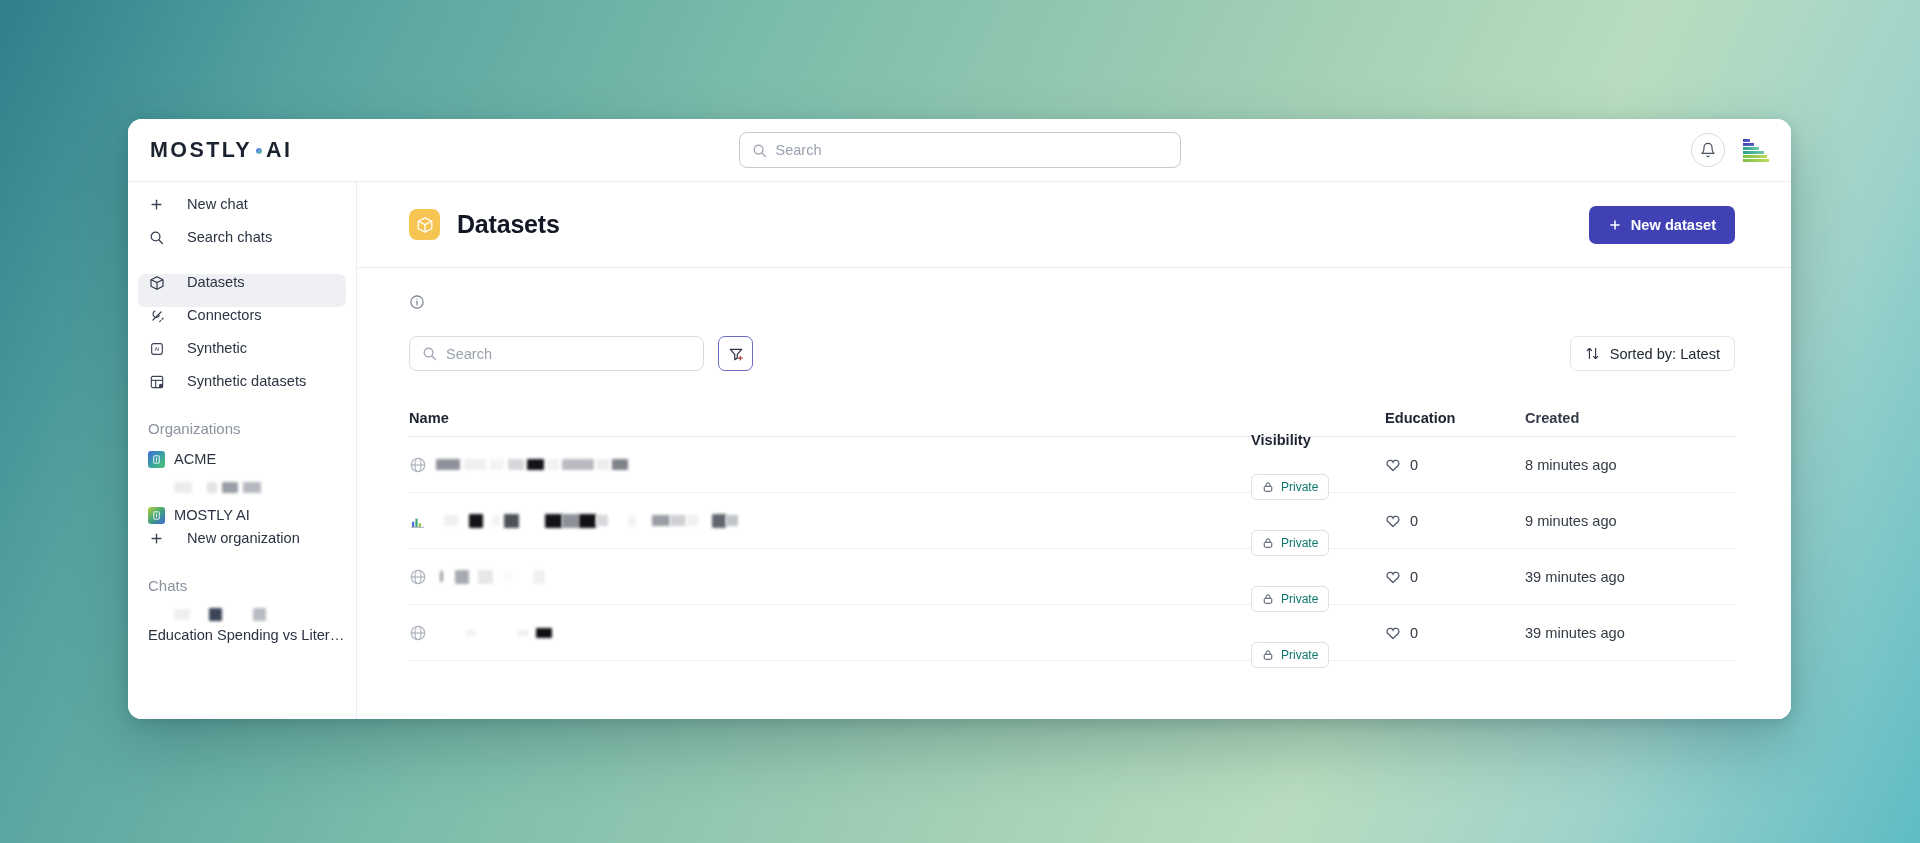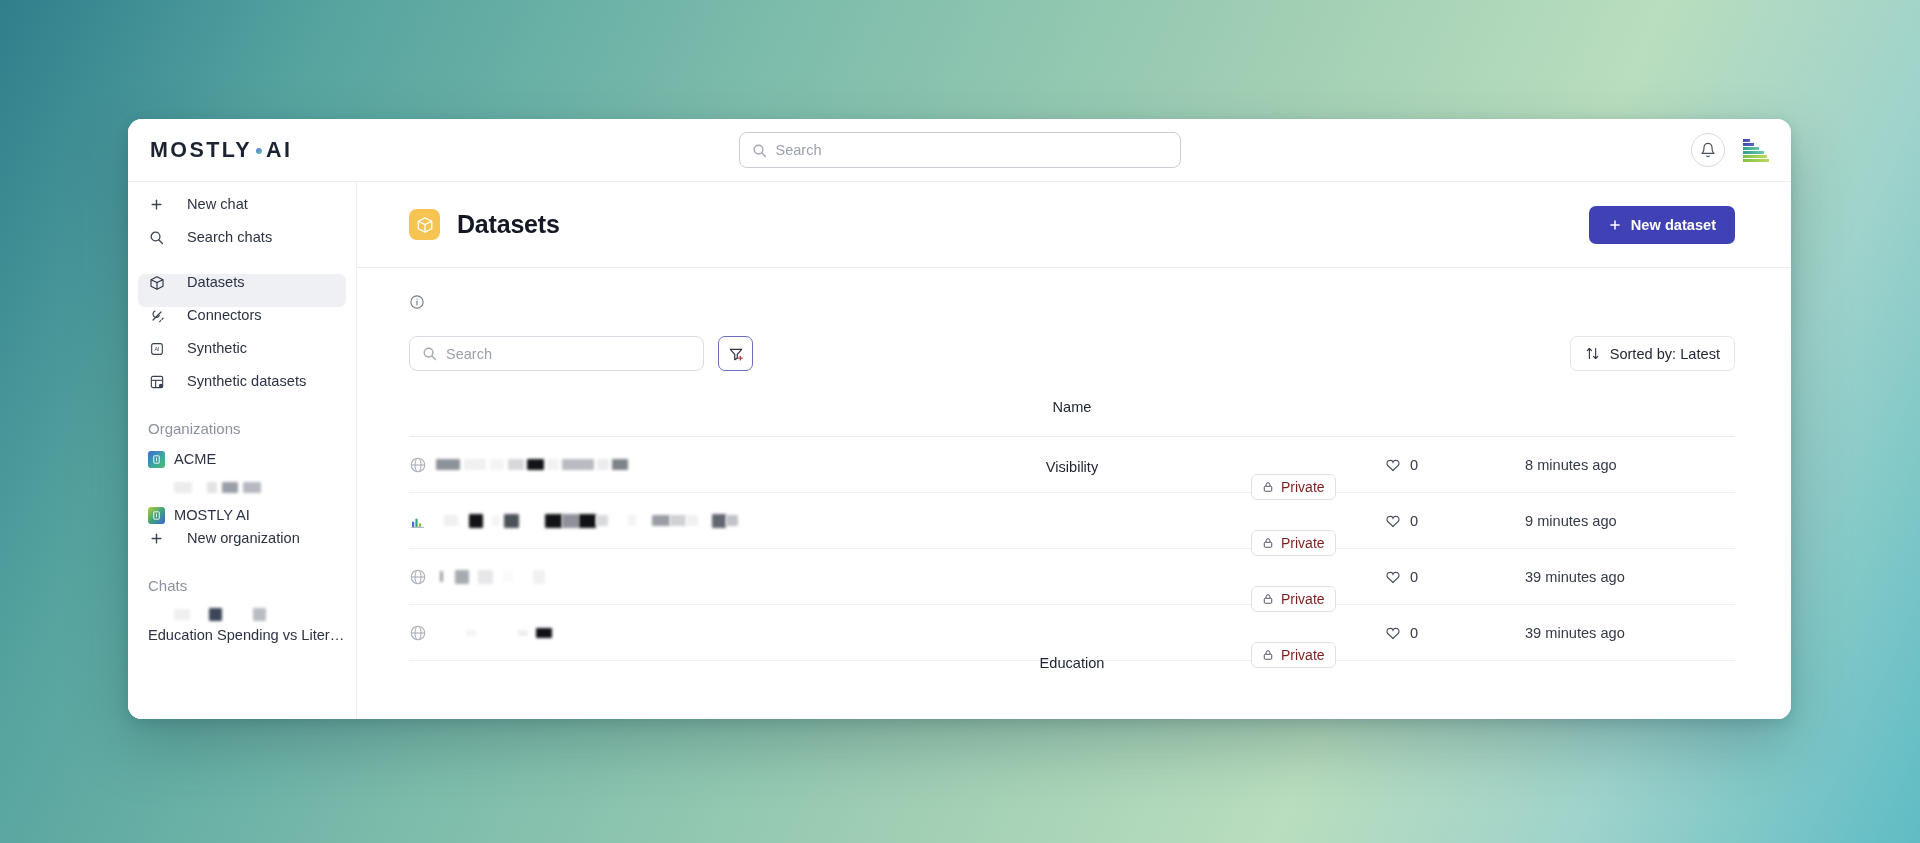--- a/index.html
+++ b/index.html
@@ -309,44 +309,43 @@
 
   
   #table { width: 100%; }
   .thead {
     display: flex;
     align-items: center;
     height: 38px;
     border-bottom: 1px solid #e8eaee;
     font-size: 14.6px;
     color: #1d2330;
-    font-weight: 400;
-    flex-direction: column;
+    font-weight: 700;
   }
   .trow {
     display: flex;
     align-items: center;
     height: 56px;
     border-bottom: 1px solid #eef0f3;
   }
   .c-name { flex: 1 1 auto; min-width: 0; display: flex; align-items: center; gap: 9px; }
   .c-vis  { flex: 0 0 134px; margin-top: 44px; }
   .c-act  { flex: 0 0 140px; display: flex; align-items: center; gap: 9px; }
   .c-cre  { flex: 0 0 210px; font-size: 14.6px; color: #333a47; white-space: nowrap; }
 
   .badge-private {
     display: inline-flex;
     align-items: center;
     gap: 7px;
     height: 26px;
     border: 1px solid #dfe1e7;
     border-radius: 6px;
     padding: 0 10px;
-    font-size: 14px;
-    color: #7f1d1d;
+    font-size: 12px;
+    color: #0f766e;
     background: #fff;
     white-space: nowrap;
   }
   .act-count { font-size: 14.6px; color: #333a47; }
 
   .row-ico { width: 18px; height: 18px; flex: 0 0 18px; display: block; }
 
   .name-redact { display: flex; align-items: center; }
 </style>
 </head>

